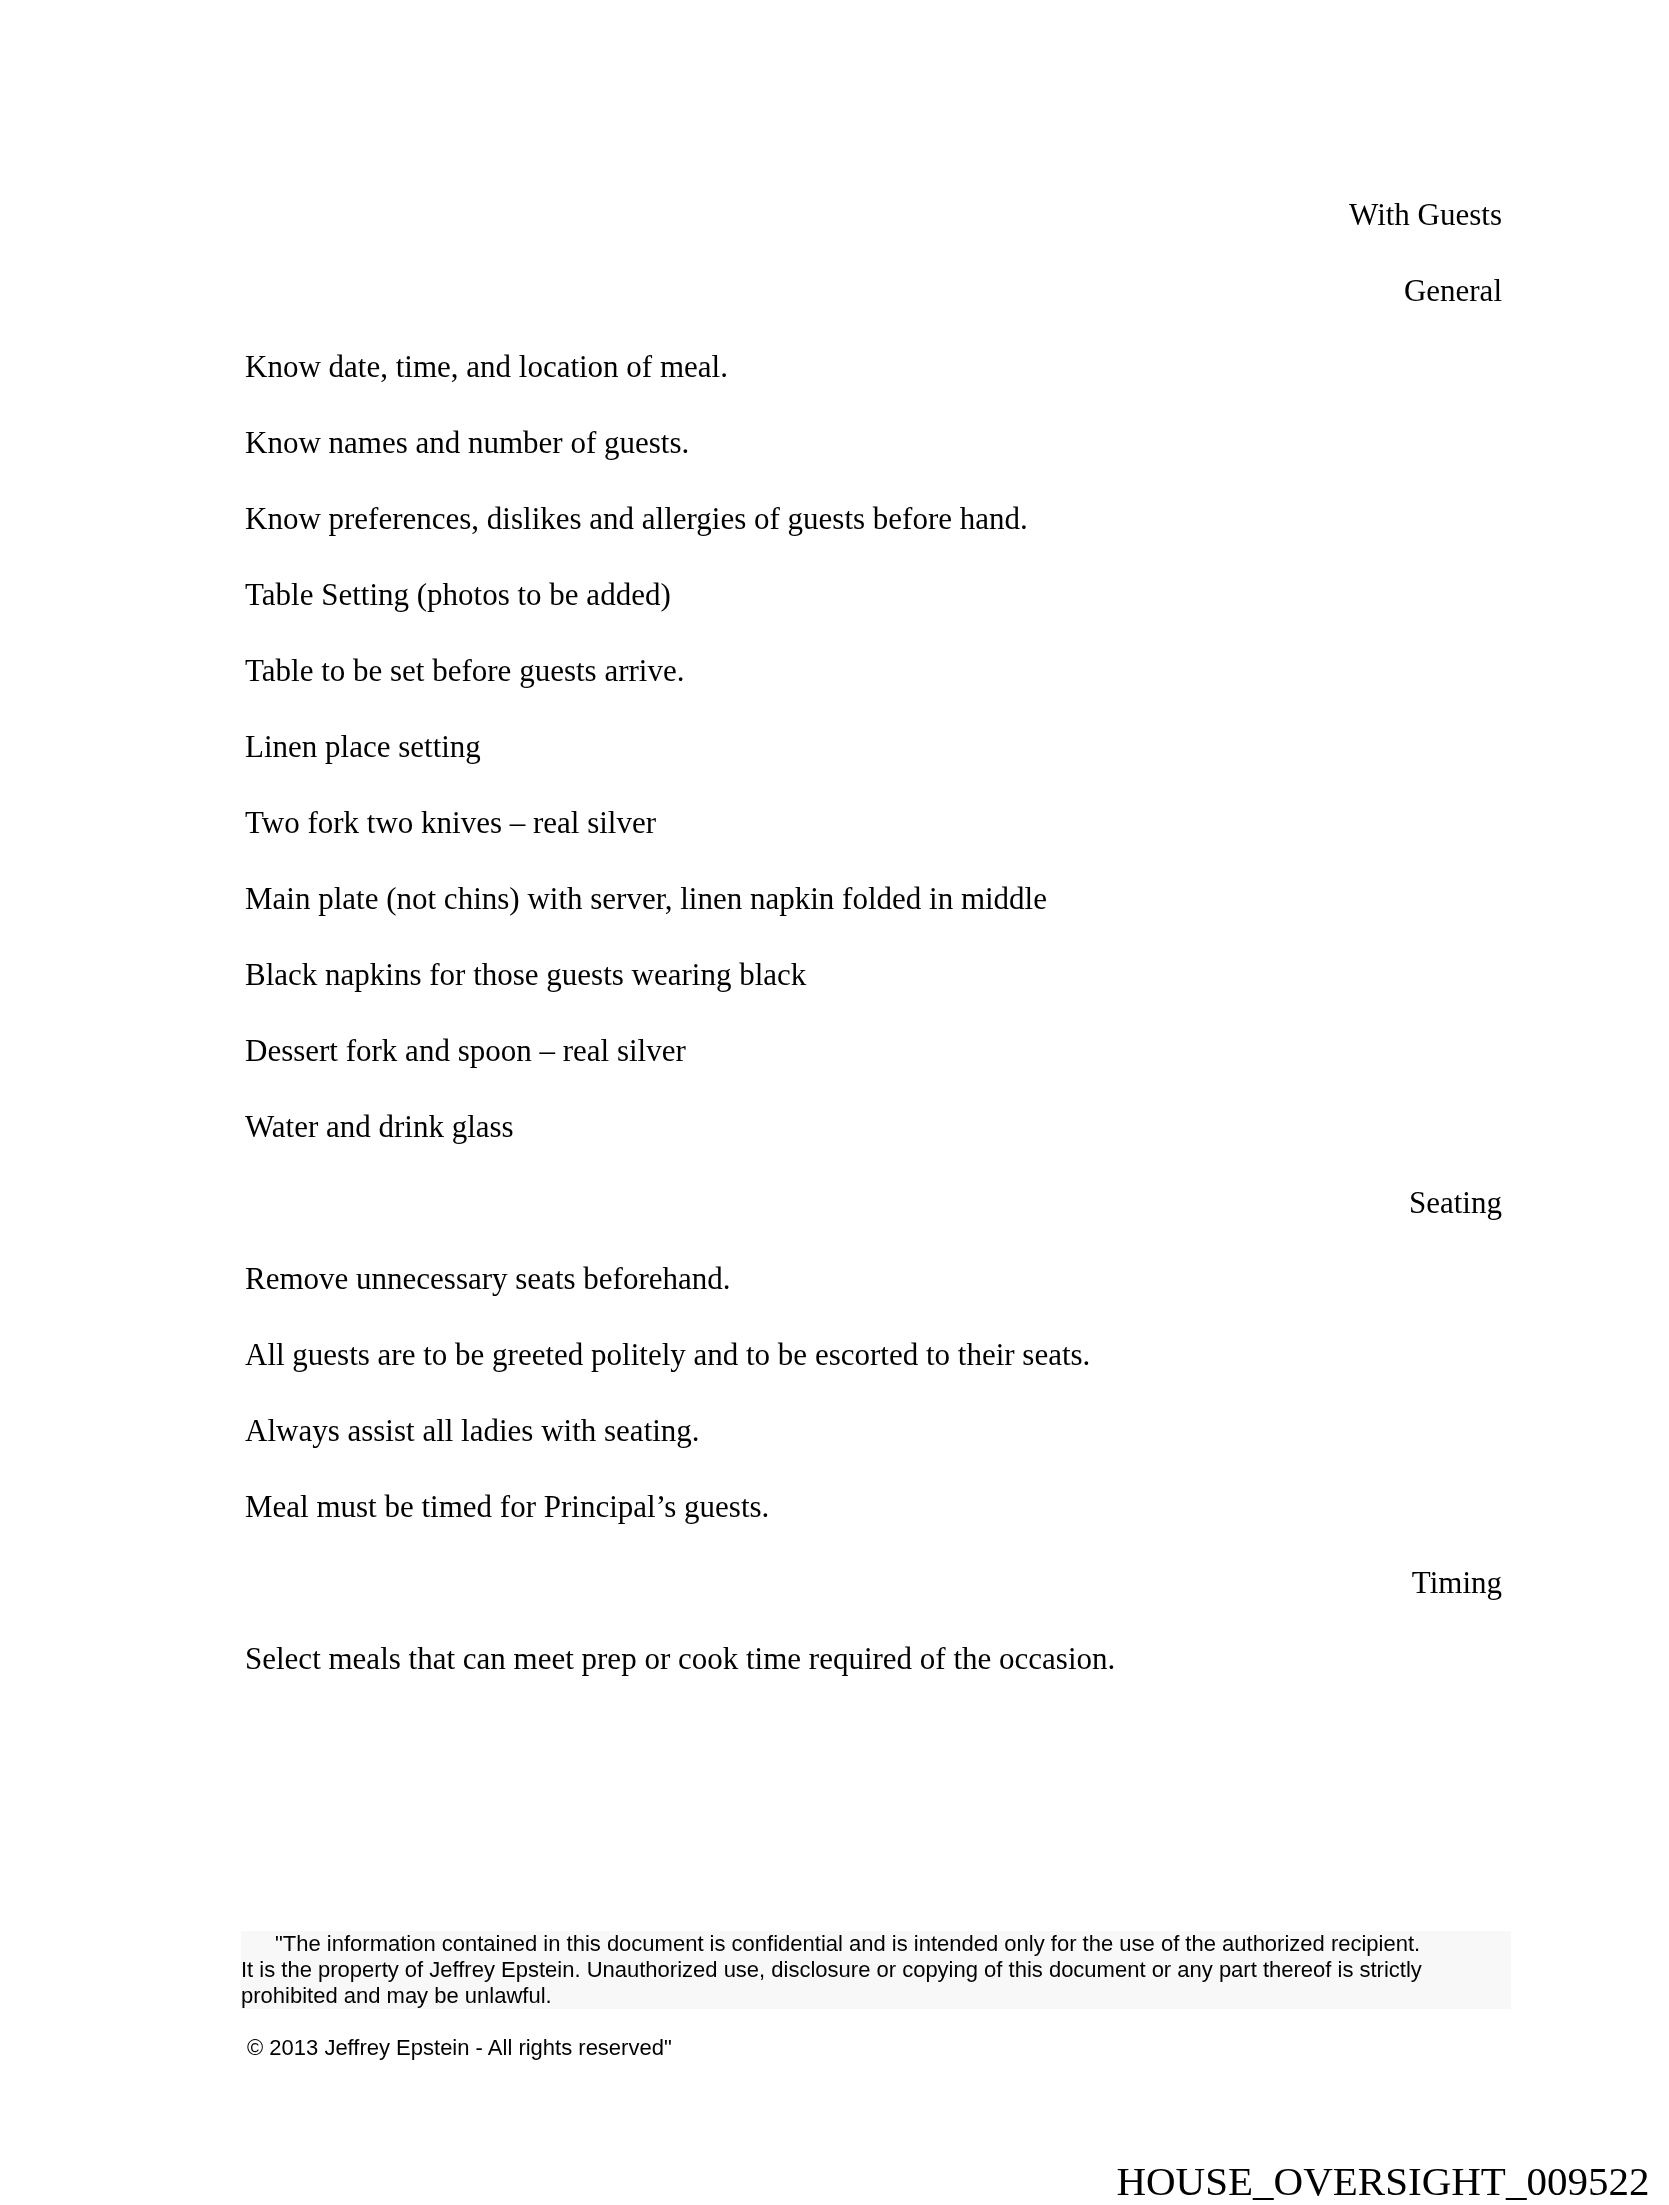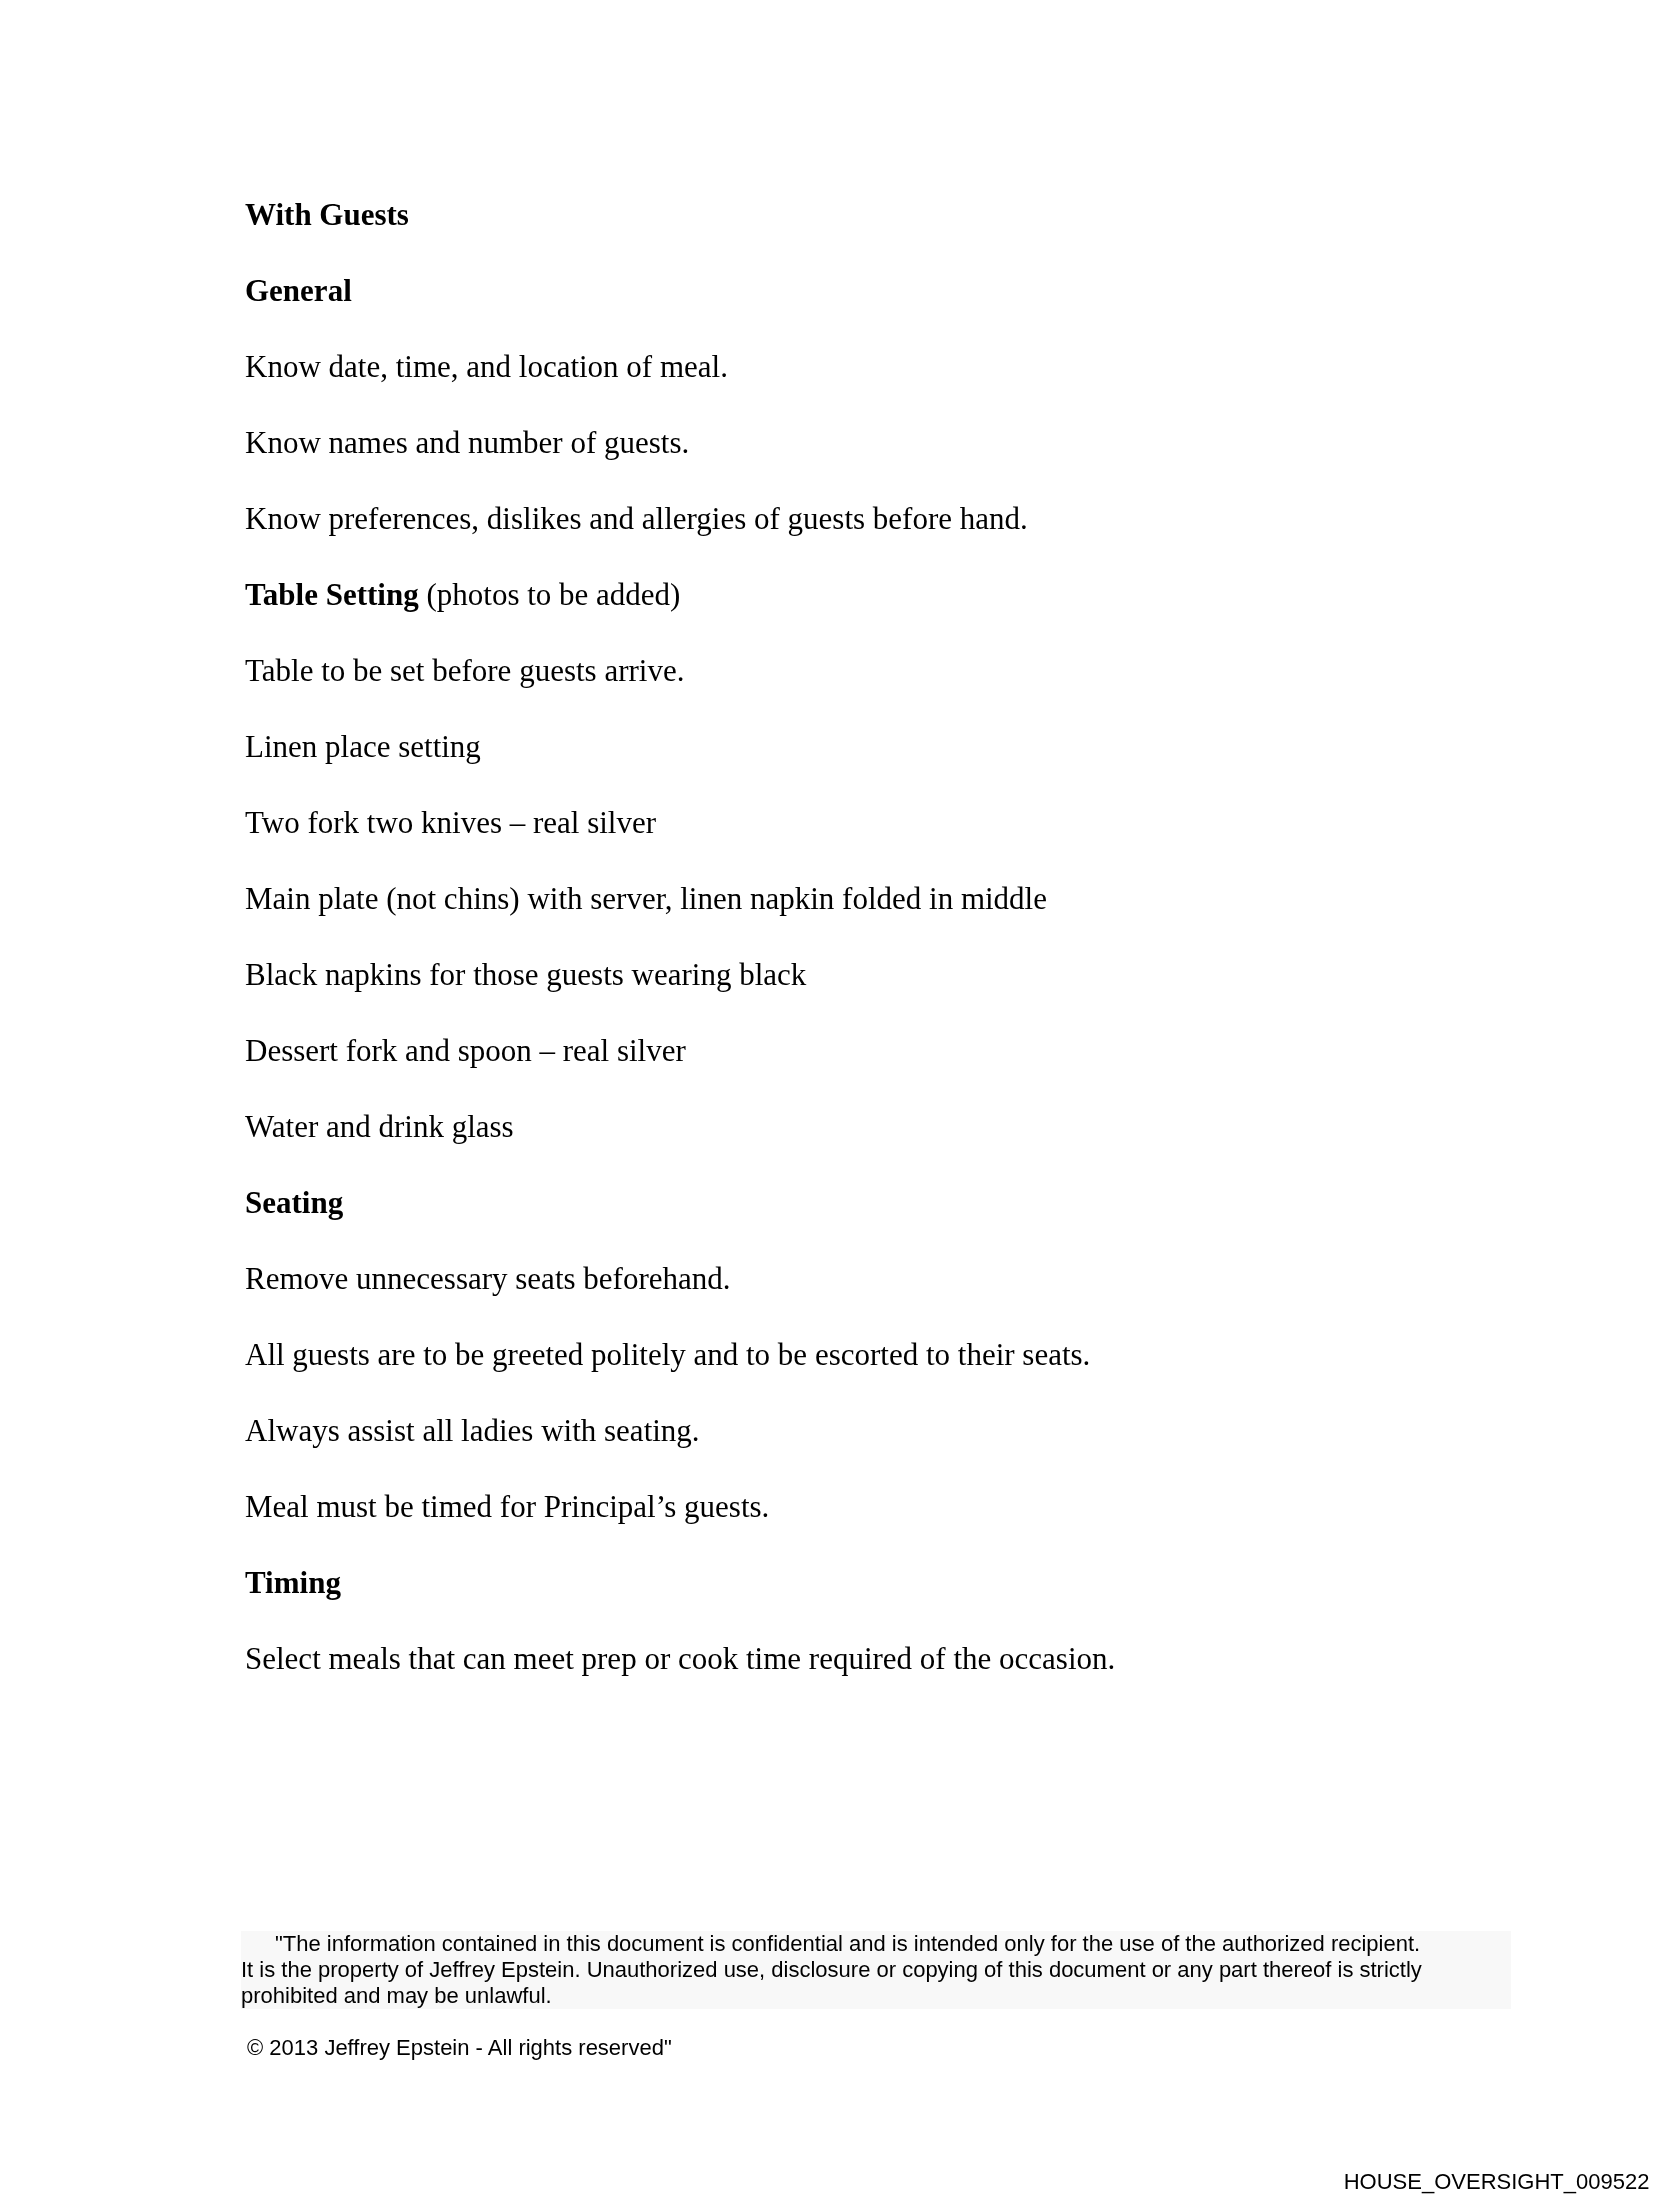--- a/index.html
+++ b/index.html
@@ -23,21 +23,22 @@
     width: 1257px;
   }
   .line {
     margin: 0 0 39px 0;
     font-size: 31px;
     line-height: 37px;
     font-weight: normal;
     white-space: nowrap;
   }
   .heading {
-    font-weight: bold;
+    font-weight: normal;
+    text-align: right;
   }
   .heading-note {
     font-weight: normal;
   }
   .section {
     margin-top: 20px;
   }
   .section.first {
     margin-top: 16px;
   }
@@ -61,22 +62,22 @@
     text-indent: 34px;
   }
   .copyright {
     margin: 26px 0 0 6px;
     white-space: nowrap;
   }
   .bates {
     position: absolute;
     right: 19.6px;
     bottom: 3.9px;
-    font-family: Liberation Sans, sans-serif;
-    font-size: 22px;
+    font-family: Liberation Serif, serif;
+    font-size: 41px;
     line-height: 39px;
     white-space: nowrap;
   }
 </style>
 </head>
 <body>
 
 <div class="page">
 
   <div class="content">

